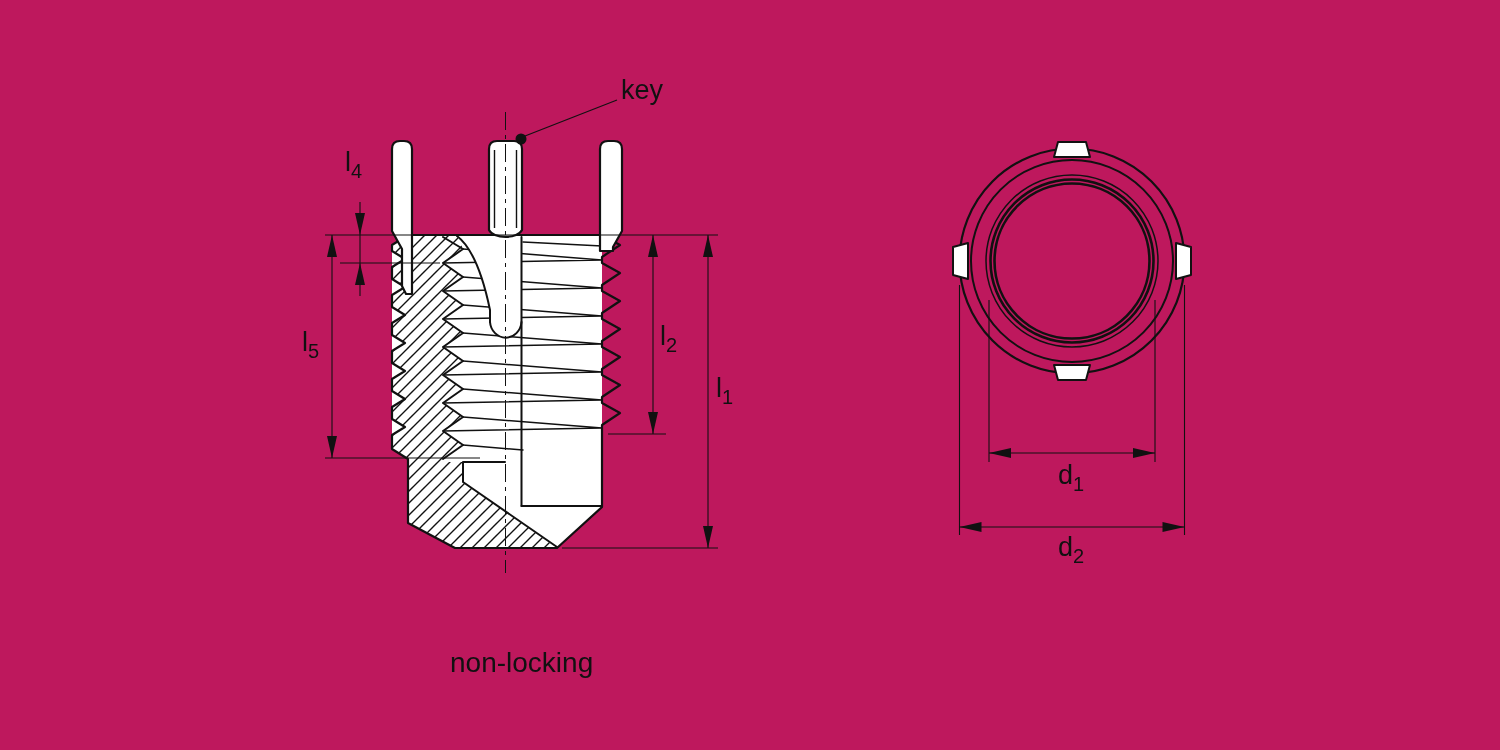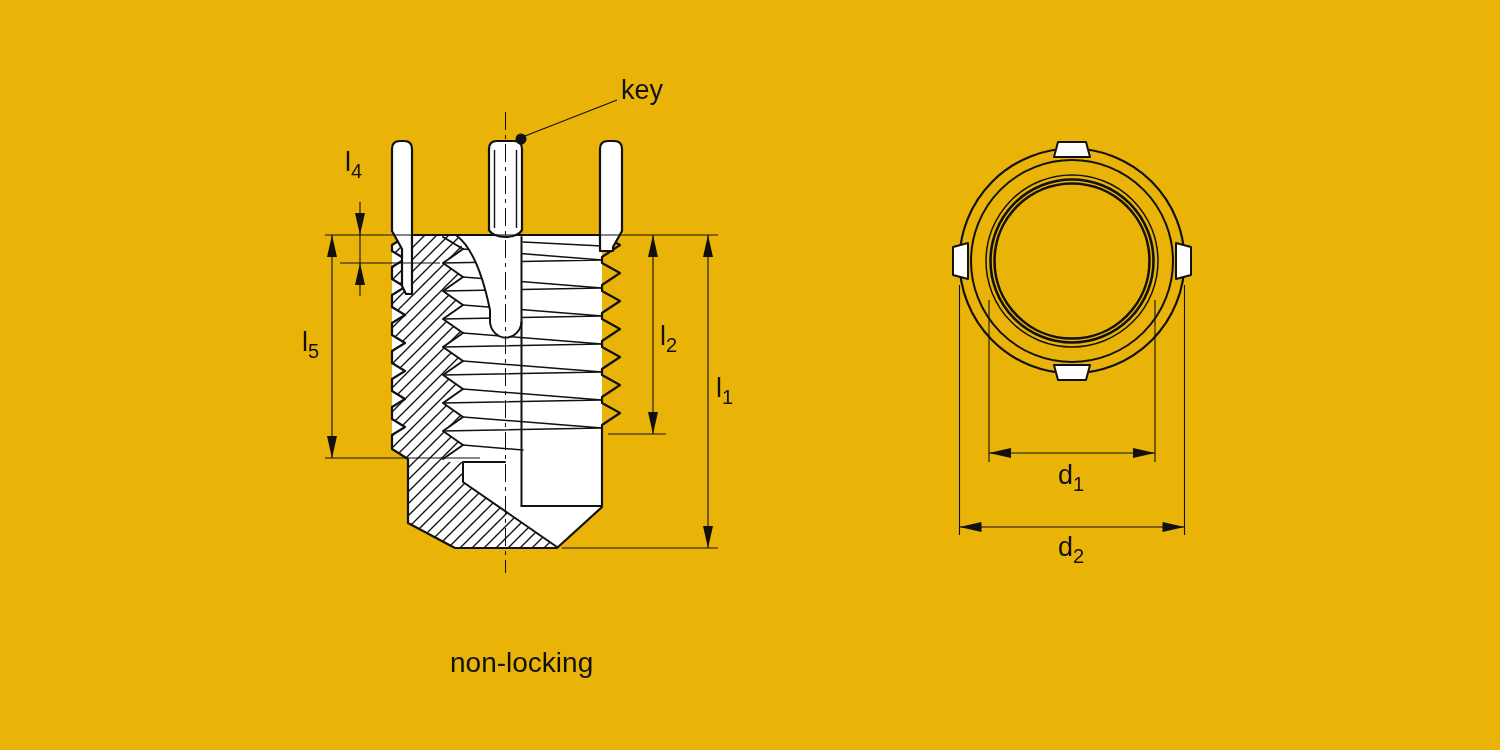--- a/index.html
+++ b/index.html
@@ -1,16 +1,16 @@
 <!DOCTYPE html>
 <html><head>
 <meta charset="utf-8">
 <style>
   html,body{margin:0;padding:0;background:#ffffff;width:1500px;height:750px;overflow:hidden}
-  .stage{position:relative;width:1500px;height:750px;background:#eab308}
+  .stage{position:relative;width:1500px;height:750px;background:#be185d}
   svg{position:absolute;left:0;top:0}
   .s2  {stroke:#111;stroke-width:2;fill:none;stroke-linejoin:round;stroke-linecap:round}
   .s22 {stroke:#111;stroke-width:2.2;fill:none;stroke-linejoin:round;stroke-linecap:round}
   .s15 {stroke:#111;stroke-width:1.5;fill:none;stroke-linecap:round}
   .thin{stroke:#111;stroke-width:1.1;fill:none;stroke-linecap:butt}
   .whitefill{fill:#ffffff;stroke:none}
   .keyshape{fill:#ffffff;stroke:#111;stroke-width:2.2;stroke-linejoin:round}
   .tab{fill:#ffffff;stroke:#111;stroke-width:2;stroke-linejoin:round}
   .arrow{fill:#111;stroke:none}
   .lbl{font-family:"Liberation Sans",sans-serif;font-size:27px;fill:#111}

